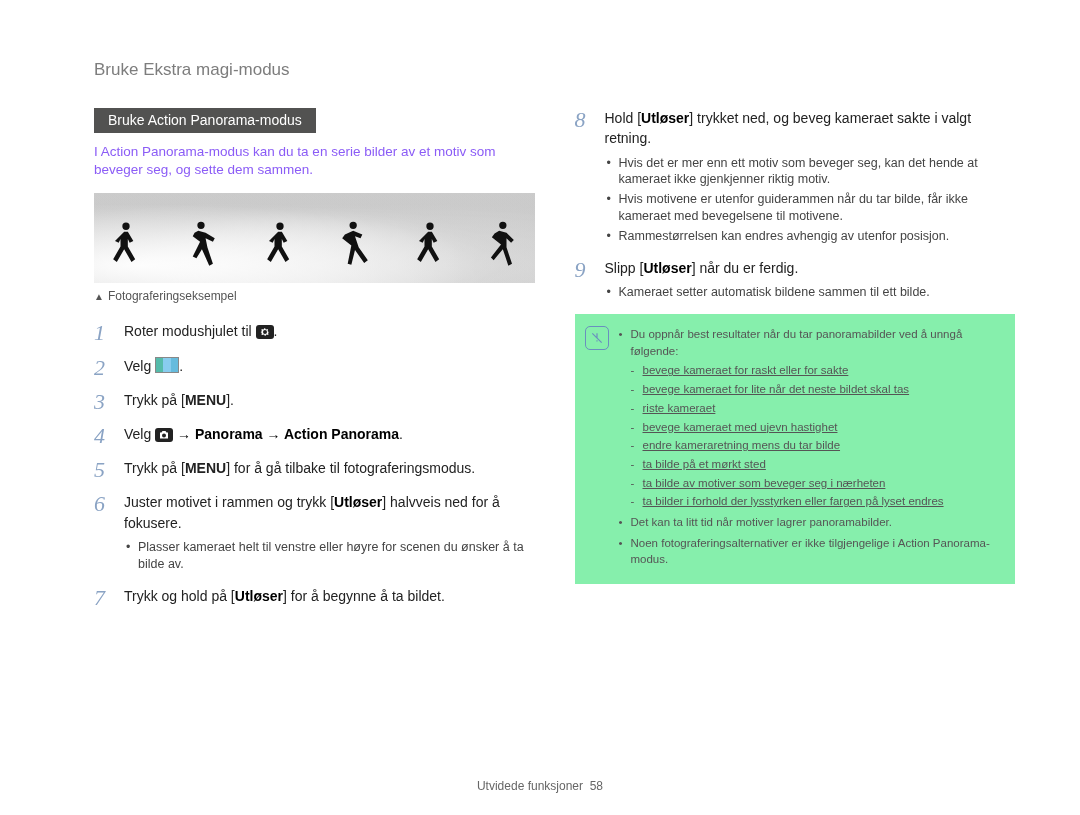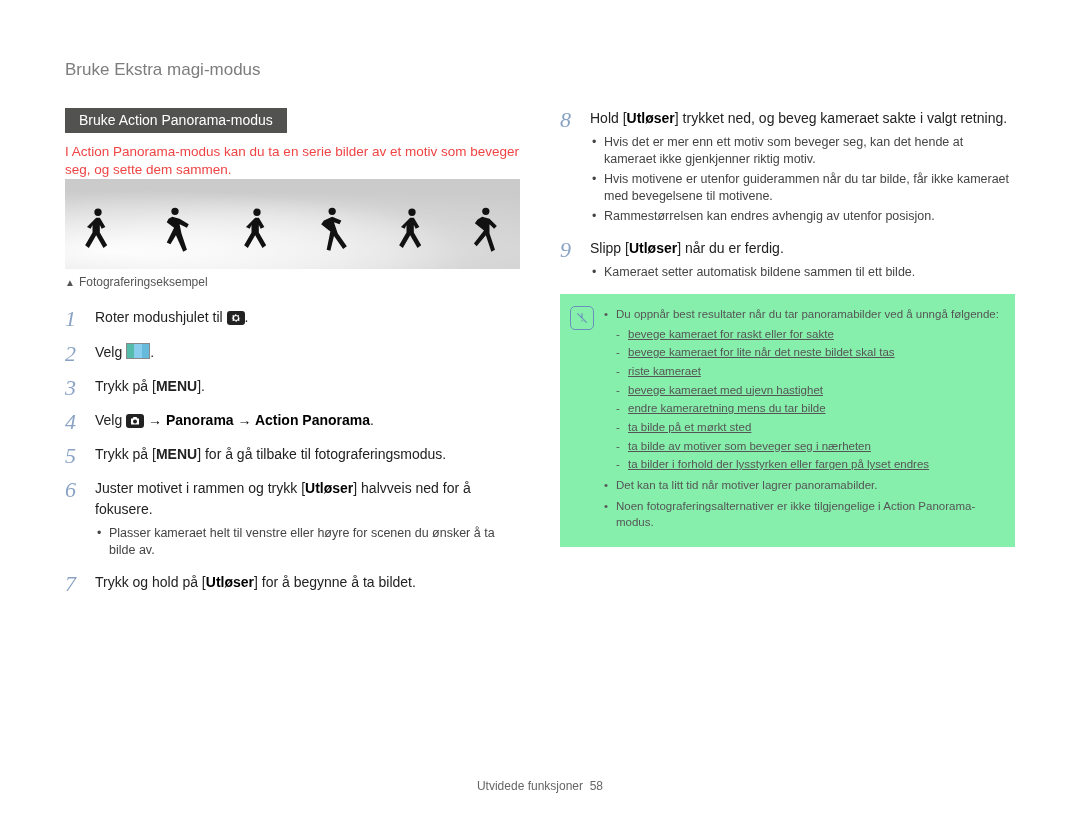--- a/index.html
+++ b/index.html
@@ -7,21 +7,21 @@
     padding: 0;
     font-family: Arial, Helvetica, sans-serif;
     background: #fff;
     color: #333;
     width: 1080px;
     height: 815px;
     box-sizing: border-box;
     position: relative;
   }
   .page {
-    padding: 60px 65px 30px 65px;
+    padding: 60px 65px 30px 94px;
     box-sizing: border-box;
   }
   .breadcrumb {
     font-size: 17px;
     color: #7d7d7d;
     font-weight: 300;
     margin-bottom: 28px;
   }
   .columns {
     display: flex;
@@ -36,22 +36,22 @@
     background: #525251;
     color: #fff;
     border-radius: 0;
     padding: 4px 14px 5px 14px;
     font-size: 14px;
     margin-bottom: 10px;
   }
   .intro {
     font-size: 13.5px;
     line-height: 1.35;
-    color: #ef4444;
-    margin-bottom: 0;
+    color: #8b5cf6;
+    margin-bottom: 14px;
   }
   .illustration {
     width: 100%;
     height: 90px;
     background: radial-gradient(ellipse at 10% 80%, rgba(255,255,255,.9), rgba(200,200,200,.3) 60%),
                 radial-gradient(ellipse at 30% 80%, rgba(255,255,255,.9), rgba(200,200,200,.3) 60%),
                 radial-gradient(ellipse at 50% 80%, rgba(255,255,255,.9), rgba(200,200,200,.3) 60%),
                 radial-gradient(ellipse at 70% 80%, rgba(255,255,255,.9), rgba(200,200,200,.3) 60%),
                 radial-gradient(ellipse at 90% 80%, rgba(255,255,255,.9), rgba(200,200,200,.3) 60%),
                 linear-gradient(#d9d9d9,#d0d0d0);

